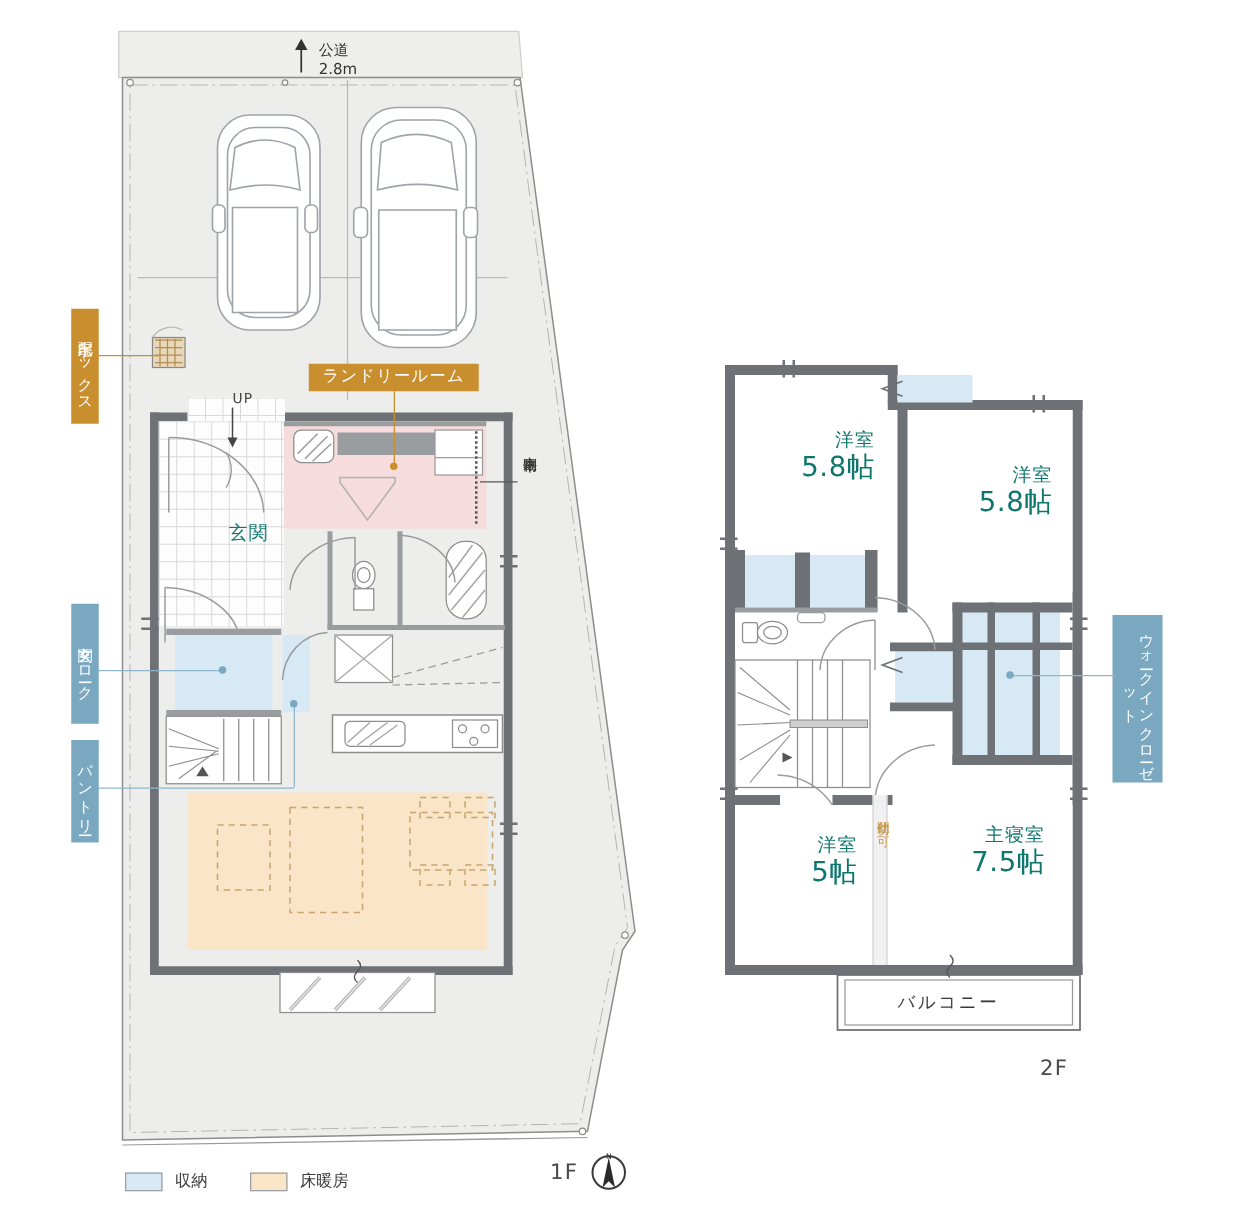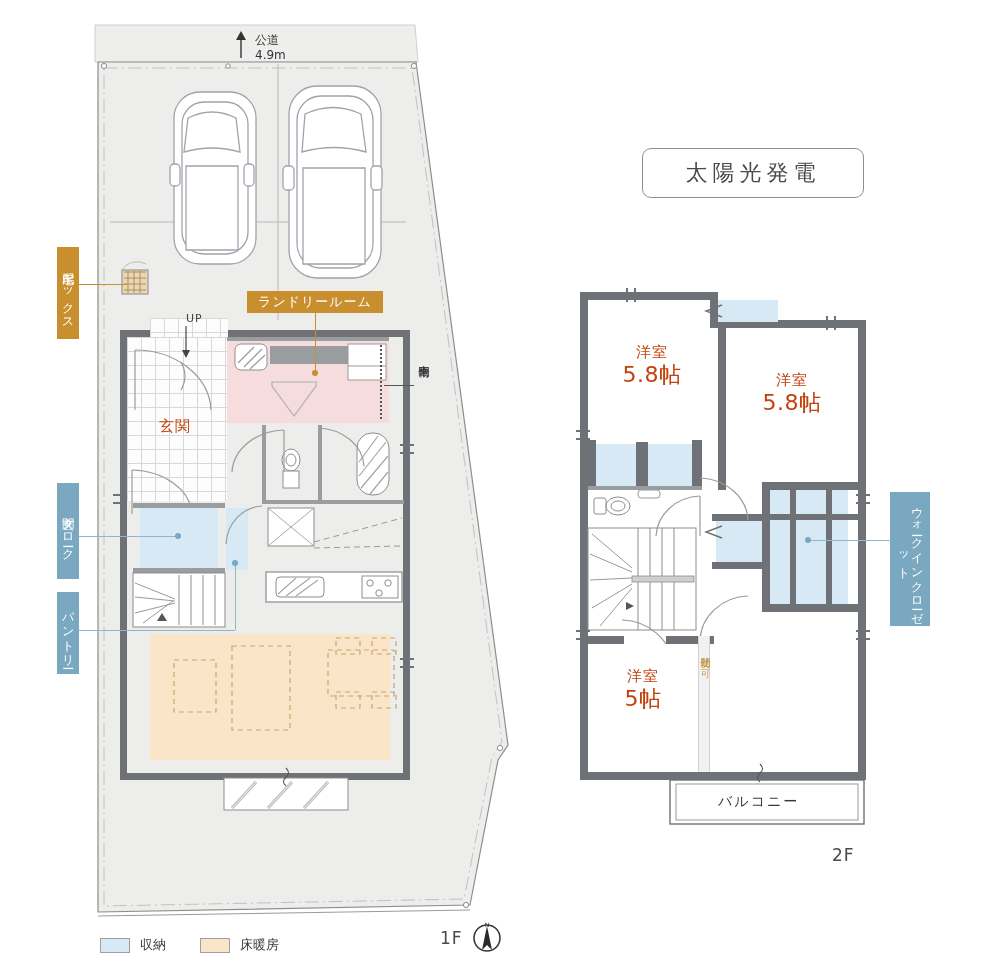--- a/index.html
+++ b/index.html
@@ -40,21 +40,21 @@
   .chip-h{font-size:13px;padding:3px 8px;}
 
   .leader{background:#c98f2e;height:1px;}
   .leader-blue{background:#8fb6cb;height:1px;}
   .leader-v{background:#c98f2e;width:1px;}
   .leader-bluev{background:#8fb6cb;width:1px;}
   .dot{border-radius:50%;}
 
   
   .rlabel{
-    text-align:center;color:#c2410c;line-height:1.18;
+    text-align:right;color:#0f766e;line-height:1.18;
     font-family:"DejaVu Sans","Liberation Sans",sans-serif;
   }
   .rlabel .l1{display:block;font-size:15px;letter-spacing:1px;}
   .rlabel .l2{display:block;font-size:22px;letter-spacing:0.5px;}
 
   .badge-solar{
     box-sizing:border-box;border:1.6px solid #8d9093;border-radius:9px;
     background:#fff;display:flex;align-items:center;justify-content:center;
     font-size:22px;letter-spacing:5px;color:#4a4a4a;
   }
@@ -120,21 +120,21 @@
       <rect x="88" y="84" width="11" height="24" rx="4"></rect>
     </g>
   </svg>
 
   <svg class="abs" style="left:232px;top:30px;width:18px;height:28px;">
     <line x1="9" y1="28" x2="9" y2="4" stroke="#333" stroke-width="1.4"></line>
     <path d="M9,1 L14,10 L4,10 Z" fill="#333"></path>
   </svg>
   <div class="abs road-txt" style="left:255px;top:33px;width:70px;">
     <span>公道</span><br>
-    <span>4.9m</span>
+    <span>2.8m</span>
   </div>
 
   <div class="abs wall" style="left:120px;top:330px;width:290px;height:7px;"></div>
   <div class="abs wall" style="left:120px;top:330px;width:7px;height:450px;"></div>
   <div class="abs wall" style="left:403px;top:330px;width:7px;height:450px;"></div>
   <div class="abs wall" style="left:120px;top:773px;width:290px;height:7px;"></div>
 
   <div class="abs laundry" style="left:227px;top:337px;width:162px;height:86px;"></div>
   <div class="abs thinwall" style="left:227px;top:337px;width:162px;height:4px;"></div>
   <div class="abs thinwall" style="left:270px;top:346px;width:78px;height:18px;"></div>
@@ -362,20 +362,24 @@
   <div class="abs wall" style="left:588px;top:636px;width:36px;height:8px;"></div>
   <div class="abs wall" style="left:666px;top:636px;width:48px;height:8px;"></div>
 
   <div class="abs room-white" style="left:588px;top:644px;width:110px;height:128px;"></div>
   <div class="abs rlabel" style="left:600px;top:668px;width:86px;">
     <span class="l1">洋室</span>
     <span class="l2">5帖</span>
   </div>
 
   <div class="abs room-white" style="left:706px;top:644px;width:152px;height:128px;"></div>
+  <div class="abs rlabel" style="left:732px;top:660px;width:104px;">
+    <span class="l1">主寝室</span>
+    <span class="l2">7.5帖</span>
+  </div>
 
   <div class="abs" style="left:698px;top:636px;width:10px;height:136px;background:#f1f1f1;border-left:1px solid #d2d2d2;border-right:1px solid #d2d2d2;"></div>
   <div class="abs part-v" style="left:698px;top:650px;width:12px;height:90px;">間仕切り可</div>
 
   <svg class="abs" style="left:670px;top:780px;width:196px;height:46px;">
     <rect x="0" y="0" width="194" height="44" fill="#fff" stroke="#6e7175" stroke-width="1.4"></rect>
     <rect x="6" y="4" width="182" height="36" fill="#fff" stroke="#9a9a9a" stroke-width="1"></rect>
   </svg>
   <div class="abs bal-txt" style="left:718px;top:793px;">バルコニー</div>
   <svg class="abs" style="left:754px;top:762px;width:12px;height:22px;">
@@ -394,21 +398,20 @@
   <div class="abs" style="left:634px;top:288px;width:2px;height:14px;background:#6e7175;"></div>
   <div class="abs" style="left:826px;top:316px;width:2px;height:14px;background:#6e7175;"></div>
   <div class="abs" style="left:834px;top:316px;width:2px;height:14px;background:#6e7175;"></div>
 
   <div class="abs chip chip-blue" style="left:890px;top:492px;width:40px;height:134px;padding:6px 0;">
     <span style="writing-mode:vertical-rl;text-orientation:upright;font-size:12px;letter-spacing:1px;line-height:1.1;">ウォークインクローゼット</span>
   </div>
   <div class="abs leader-blue" style="left:810px;top:540px;width:82px;"></div>
   <div class="abs dot" style="left:805px;top:537px;width:6px;height:6px;background:#79a8c0;"></div>
 
-  <div class="abs badge-solar" style="left:642px;top:148px;width:222px;height:50px;">太陽光発電</div>
 
   <div class="abs floorflag" style="left:440px;top:928px;">1F</div>
   <svg class="abs" style="left:472px;top:920px;width:30px;height:34px;">
     <circle cx="15" cy="18" r="13" fill="#fff" stroke="#3a3a3a" stroke-width="1.6"></circle>
     <path d="M15,6 L20,30 L15,25 L10,30 Z" fill="#2a2a2a"></path>
     <text x="15" y="7" font-size="6" text-anchor="middle" fill="#2a2a2a" font-family="DejaVu Sans, sans-serif">N</text>
   </svg>
   <div class="abs floorflag" style="left:832px;top:845px;">2F</div>
 
   <div class="abs" style="left:100px;top:936px;display:flex;align-items:center;gap:10px;">

